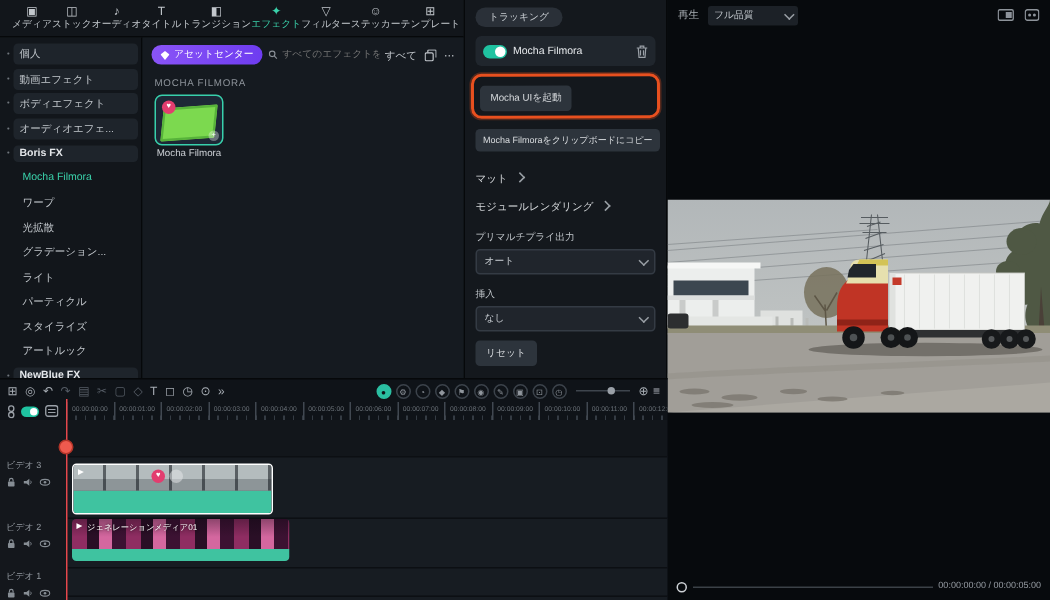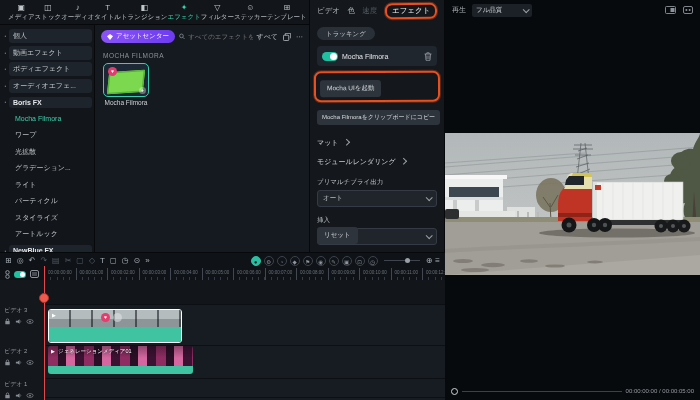--- a/index.html
+++ b/index.html
@@ -292,30 +292,20 @@
             <div class="logo">♥</div>
             <div class="badge">+</div>
           </div>
           <div class="effect-caption">Mocha Filmora</div>
         </div>
       </div>
     </div>
   </div>
 
   <div id="panel-props" class="panel">
-    <div class="props-tabs">
-
-        <div class="props-tab"><span>ビデオ</span></div>
-
-        <div class="props-tab"><span>色</span></div>
-
-        <div class="props-tab dim"><span>速度</span></div>
-
-        <div class="props-tab active annotated"><span>エフェクト</span></div>
-      </div>
     <div class="subtab">トラッキング</div>
     <div class="effect-row">
       <div class="toggle">
           <div class="knob"></div>
         </div>
       <span class="lbl">Mocha Filmora</span>
       <svg class="ic" width="8" height="9" viewBox="0 0 8 9">
           <path d="M0.5 2 H7.5 M2.8 2 V0.8 H5.2 V2 M1.5 2 L2 8.3 H6 L6.5 2 M3 3.5 V7 M5 3.5 V7" fill="none" stroke="#9aa0a7" stroke-width="0.8"></path>
         </svg>
     </div>

